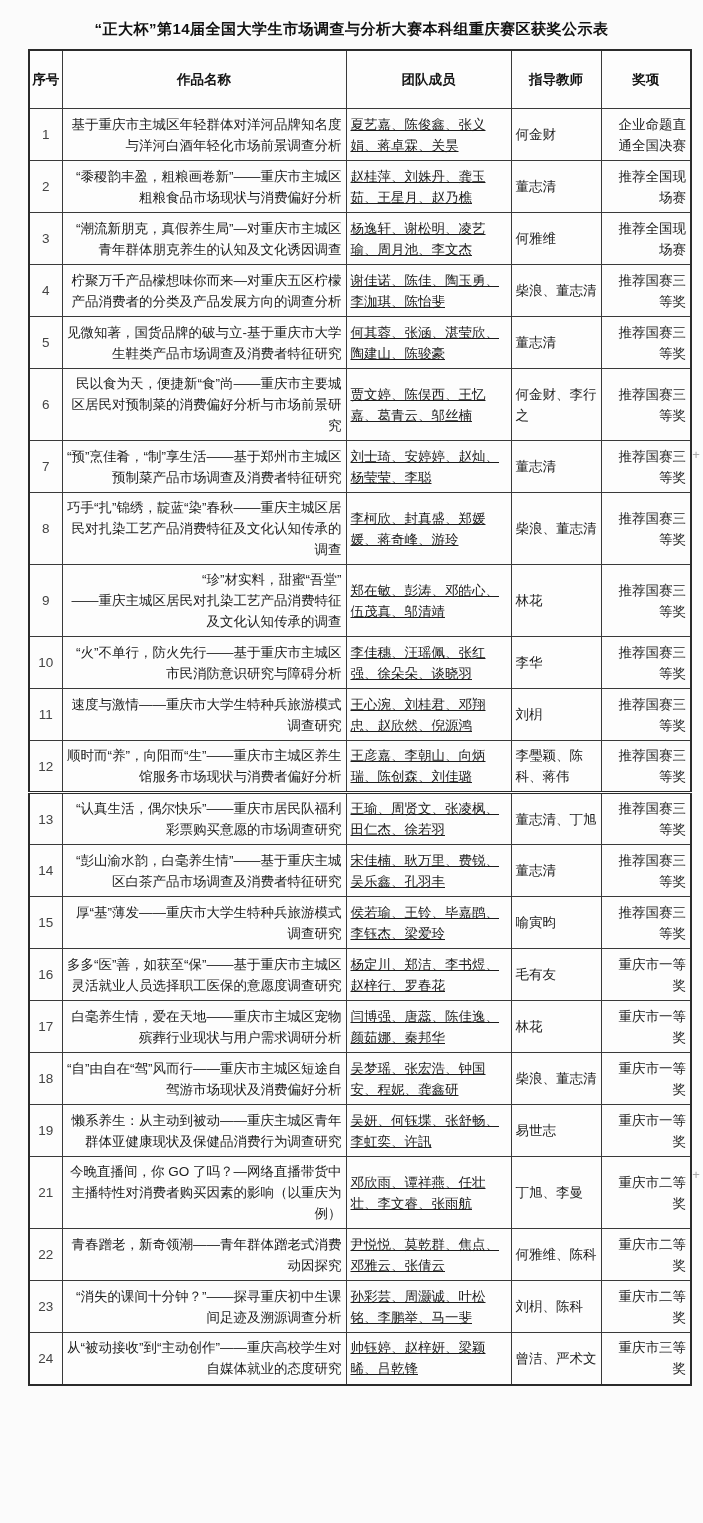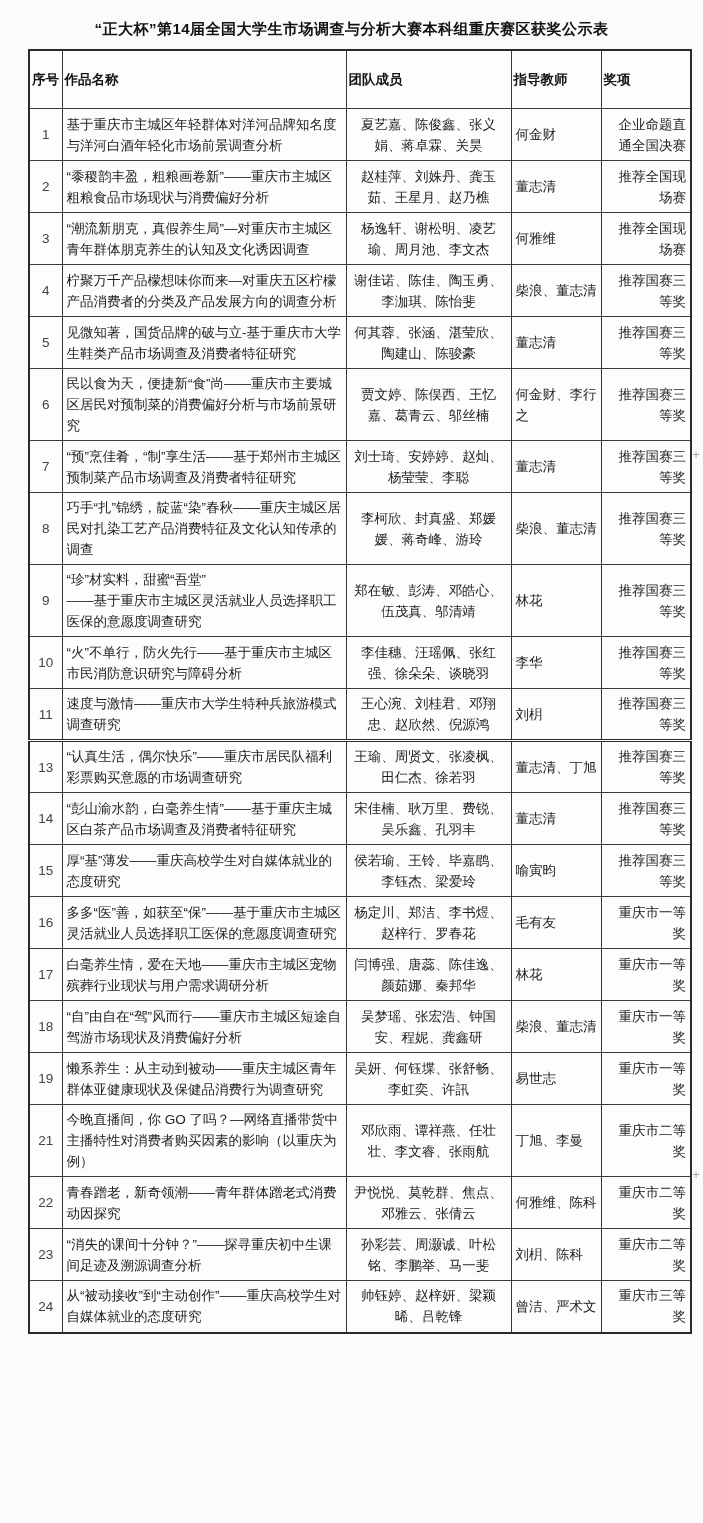--- a/index.html
+++ b/index.html
@@ -30,28 +30,28 @@
   }
   .award-table th, .award-table td {
     border: 1px solid #3a3a3a;
     font-size: 13.5px;
     line-height: 21px;
     vertical-align: middle;
   }
   .award-table thead th {
     height: 48px;
     font-weight: bold;
-    text-align: left;
+    text-align: center;
     color: #141414;
     padding: 18px 2px;
   }
   .award-table tbody td { height: 52px; padding: 4px 4px; }
   td.c-no { text-align: center; color: #444; padding: 4px 2px; }
-  td.c-title { text-align: left; padding: 4px 10px; word-break: break-all; white-space: pre-line; }
-  td.c-members { text-align: center; padding: 4px 4px; word-break: break-all; }
+  td.c-title { text-align: right; padding: 4px 10px; word-break: break-all; white-space: pre-line; }
+  td.c-members { padding: 4px 4px; word-break: break-all; text-decoration: underline; }
   td.c-teachers { text-align: left; padding: 4px 10px; word-break: break-all; }
   td.c-award { text-align: right; padding: 4px 10px; word-break: break-all; }
   tr.page-break td { border-top: 3px double #2b2b2b; }
   .edge-artifact {
     position: absolute;
     right: 1px;
     width: 12px; height: 14px;
     color: #a8a8a8;
     font-size: 13px;
     line-height: 14px;
@@ -134,56 +134,63 @@
         <tr>
           <td class="c-no">8</td>
           <td class="c-title">巧手“扎”锦绣，靛蓝“染”春秋——重庆主城区居民对扎染工艺产品消费特征及文化认知传承的调查</td>
           <td class="c-members">李柯欣、封真盛、郑媛媛、蒋奇峰、游玲</td>
           <td class="c-teachers">柴浪、董志清</td>
           <td class="c-award">推荐国赛三等奖</td>
         </tr>
         <tr>
           <td class="c-no">9</td>
           <td class="c-title">“珍”材实料，甜蜜“吾堂”
-——基于重庆市主城区灵活就业人员选择职工医保的意愿度调查研究</td>
+——重庆主城区居民对扎染工艺产品消费特征及文化认知传承的调查</td>
           <td class="c-members">郑在敏、彭涛、邓皓心、伍茂真、邬清靖</td>
           <td class="c-teachers">林花</td>
           <td class="c-award">推荐国赛三等奖</td>
         </tr>
         <tr>
           <td class="c-no">10</td>
           <td class="c-title">“火”不单行，防火先行——基于重庆市主城区市民消防意识研究与障碍分析</td>
           <td class="c-members">李佳穗、汪瑶佩、张红强、徐朵朵、谈晓羽</td>
           <td class="c-teachers">李华</td>
           <td class="c-award">推荐国赛三等奖</td>
         </tr>
         <tr>
           <td class="c-no">11</td>
           <td class="c-title">速度与激情——重庆市大学生特种兵旅游模式调查研究</td>
           <td class="c-members">王心涴、刘桂君、邓翔忠、赵欣然、倪源鸿</td>
           <td class="c-teachers">刘枂</td>
+          <td class="c-award">推荐国赛三等奖</td>
+        </tr>
+        <tr>
+          <td class="c-no">12</td>
+          <td class="c-title">顺时而“养”，向阳而“生”——重庆市主城区养生馆服务市场现状与消费者偏好分析</td>
+          <td class="c-members">王彦嘉、李朝山、向炳瑞、陈创森、刘佳璐</td>
+          <td class="c-teachers">李璺颖、陈科、蒋伟</td>
           <td class="c-award">推荐国赛三等奖</td>
         </tr>
         <tr class="page-break">
           <td class="c-no">13</td>
           <td class="c-title">“认真生活，偶尔快乐”——重庆市居民队福利彩票购买意愿的市场调查研究</td>
           <td class="c-members">王瑜、周贤文、张凌枫、田仁杰、徐若羽</td>
           <td class="c-teachers">董志清、丁旭</td>
           <td class="c-award">推荐国赛三等奖</td>
         </tr>
         <tr>
           <td class="c-no">14</td>
           <td class="c-title">“彭山渝水韵，白毫养生情”——基于重庆主城区白茶产品市场调查及消费者特征研究</td>
           <td class="c-members">宋佳楠、耿万里、费锐、吴乐鑫、孔羽丰</td>
           <td class="c-teachers">董志清</td>
           <td class="c-award">推荐国赛三等奖</td>
         </tr>
         <tr>
           <td class="c-no">15</td>
-          <td class="c-title">厚“基”薄发——重庆高校学生对自媒体就业的态度研究</td>
+          <td class="c-title">厚“基”薄发——重庆市大学生特种兵旅游模式调查研究</td>
           <td class="c-members">侯若瑜、王铃、毕嘉鹍、李钰杰、梁爱玲</td>
           <td class="c-teachers">喻寅昀</td>
           <td class="c-award">推荐国赛三等奖</td>
         </tr>
         <tr>
           <td class="c-no">16</td>
           <td class="c-title">多多“医”善，如获至“保”——基于重庆市主城区灵活就业人员选择职工医保的意愿度调查研究</td>
           <td class="c-members">杨定川、郑洁、李书煜、赵梓行、罗春花</td>
           <td class="c-teachers">毛有友</td>
           <td class="c-award">重庆市一等奖</td>

